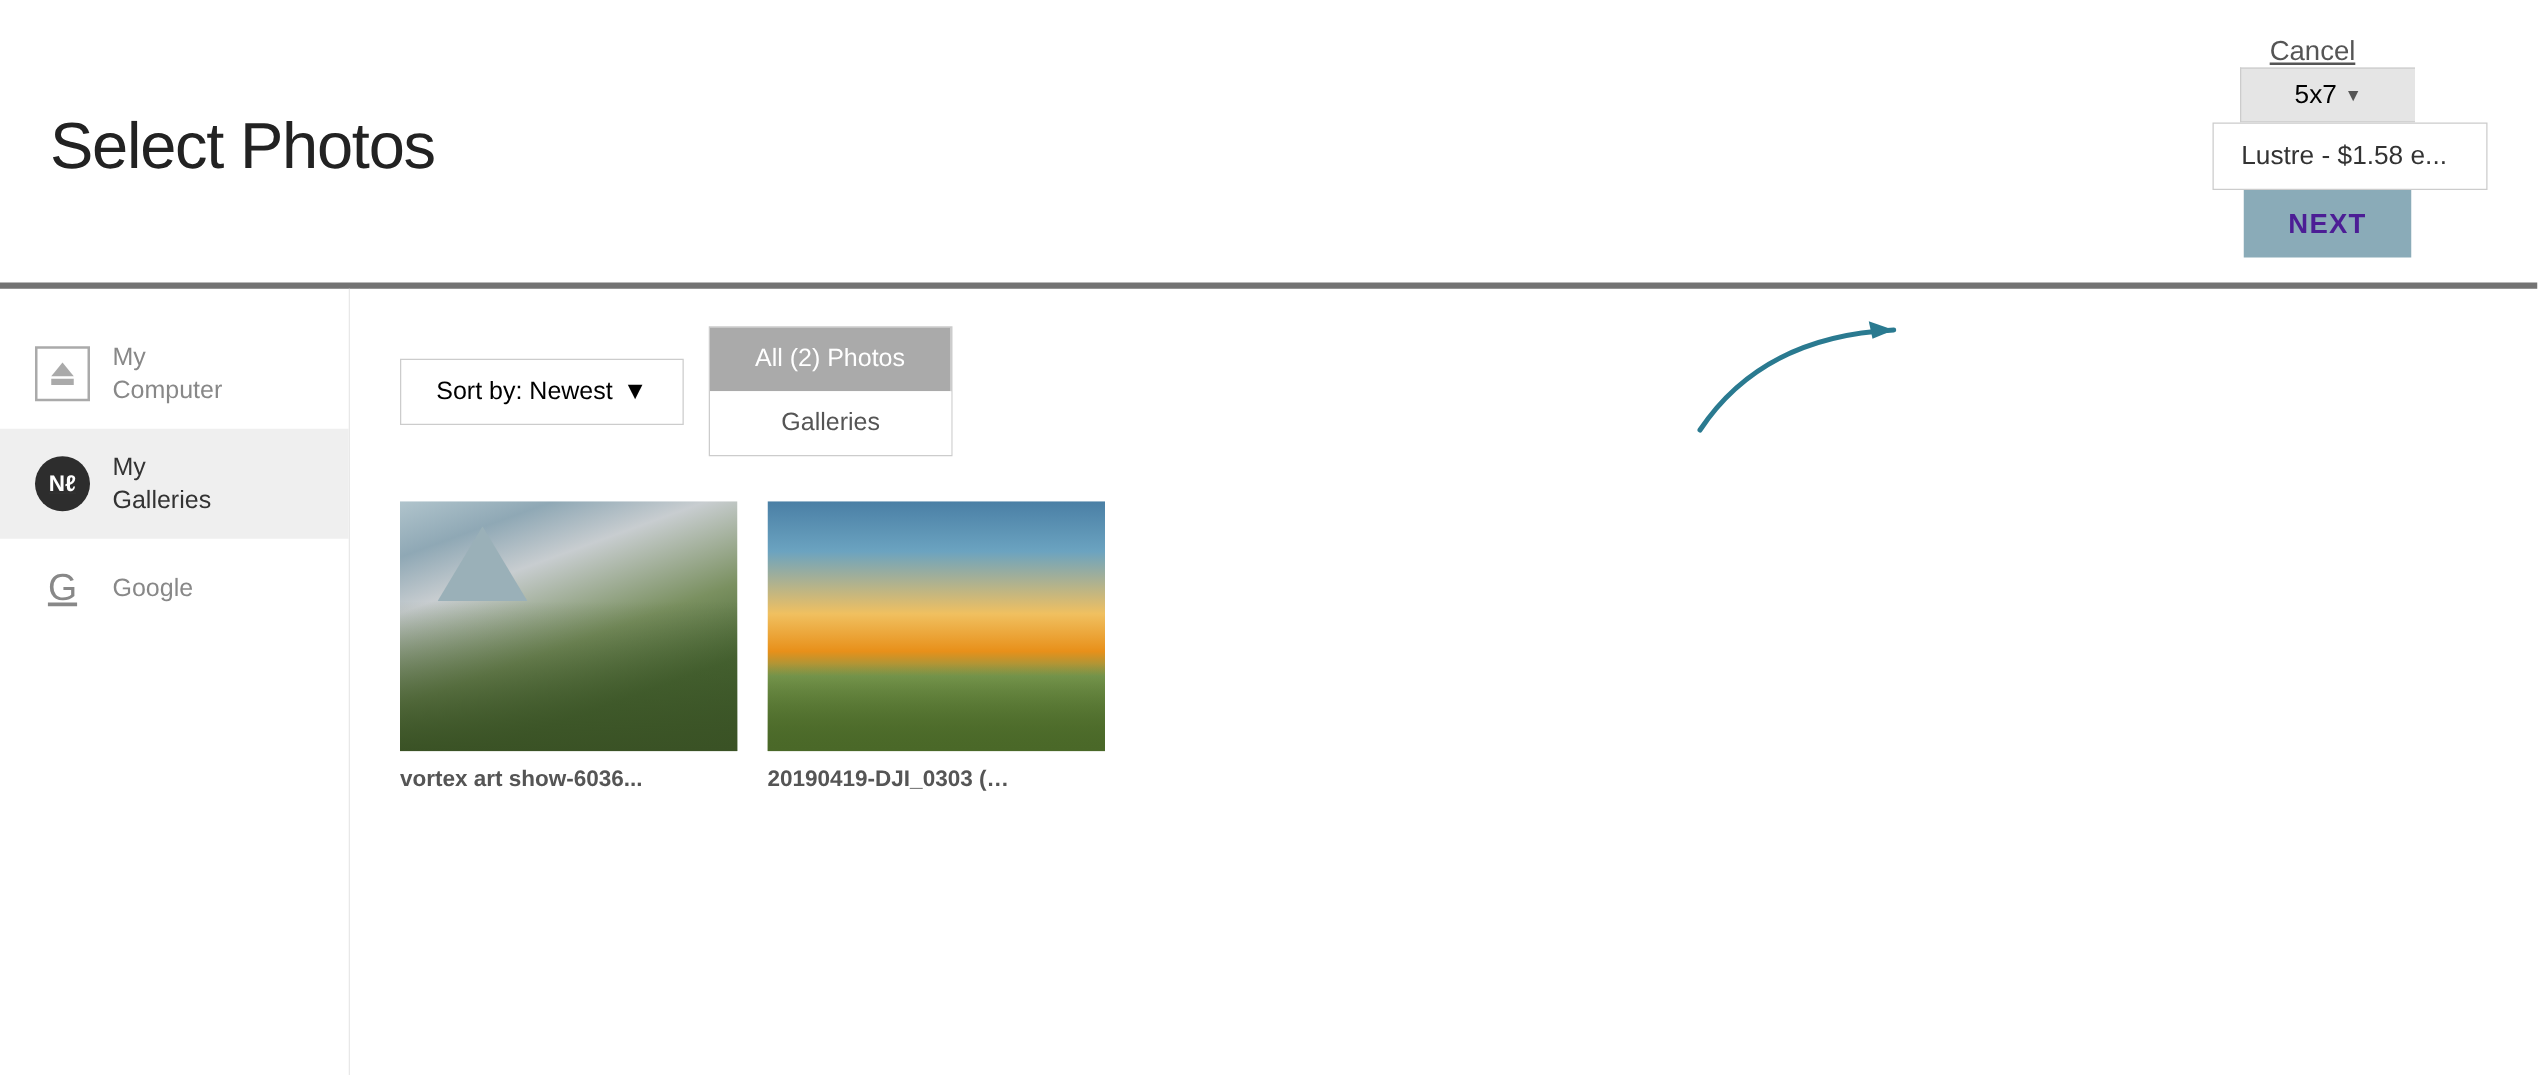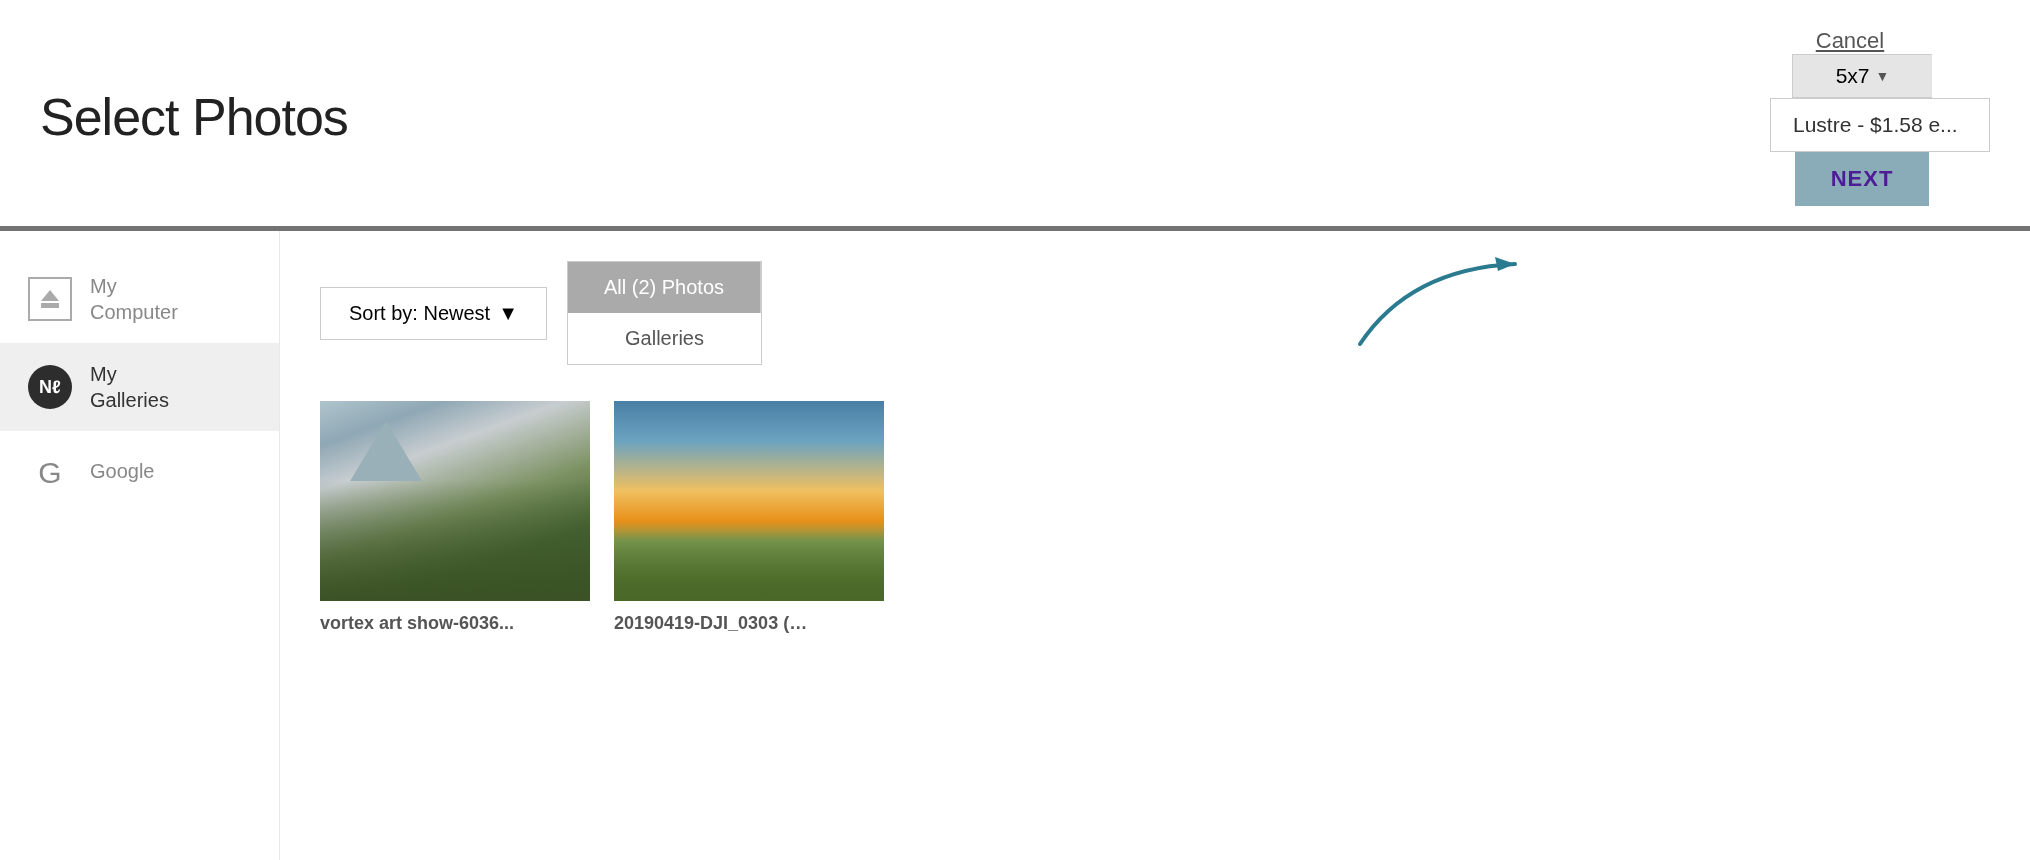--- a/index.html
+++ b/index.html
@@ -103,22 +103,23 @@
     }
     .sidebar-item.active {
       background: #efefef;
       color: #333;
     }
     .sidebar-icon {
       width: 44px;
       height: 44px;
       flex-shrink: 0;
       display: flex;
-      align-items: flex-end;
-      justify-content: center;
+      align-items: center;
+      justify-content: center;
+      text-decoration: underline;
     }
     .upload-icon-box {
       width: 44px;
       height: 44px;
       border: 2.5px solid #aaa;
       display: flex;
       align-items: center;
       justify-content: center;
       flex-direction: column;
     }

